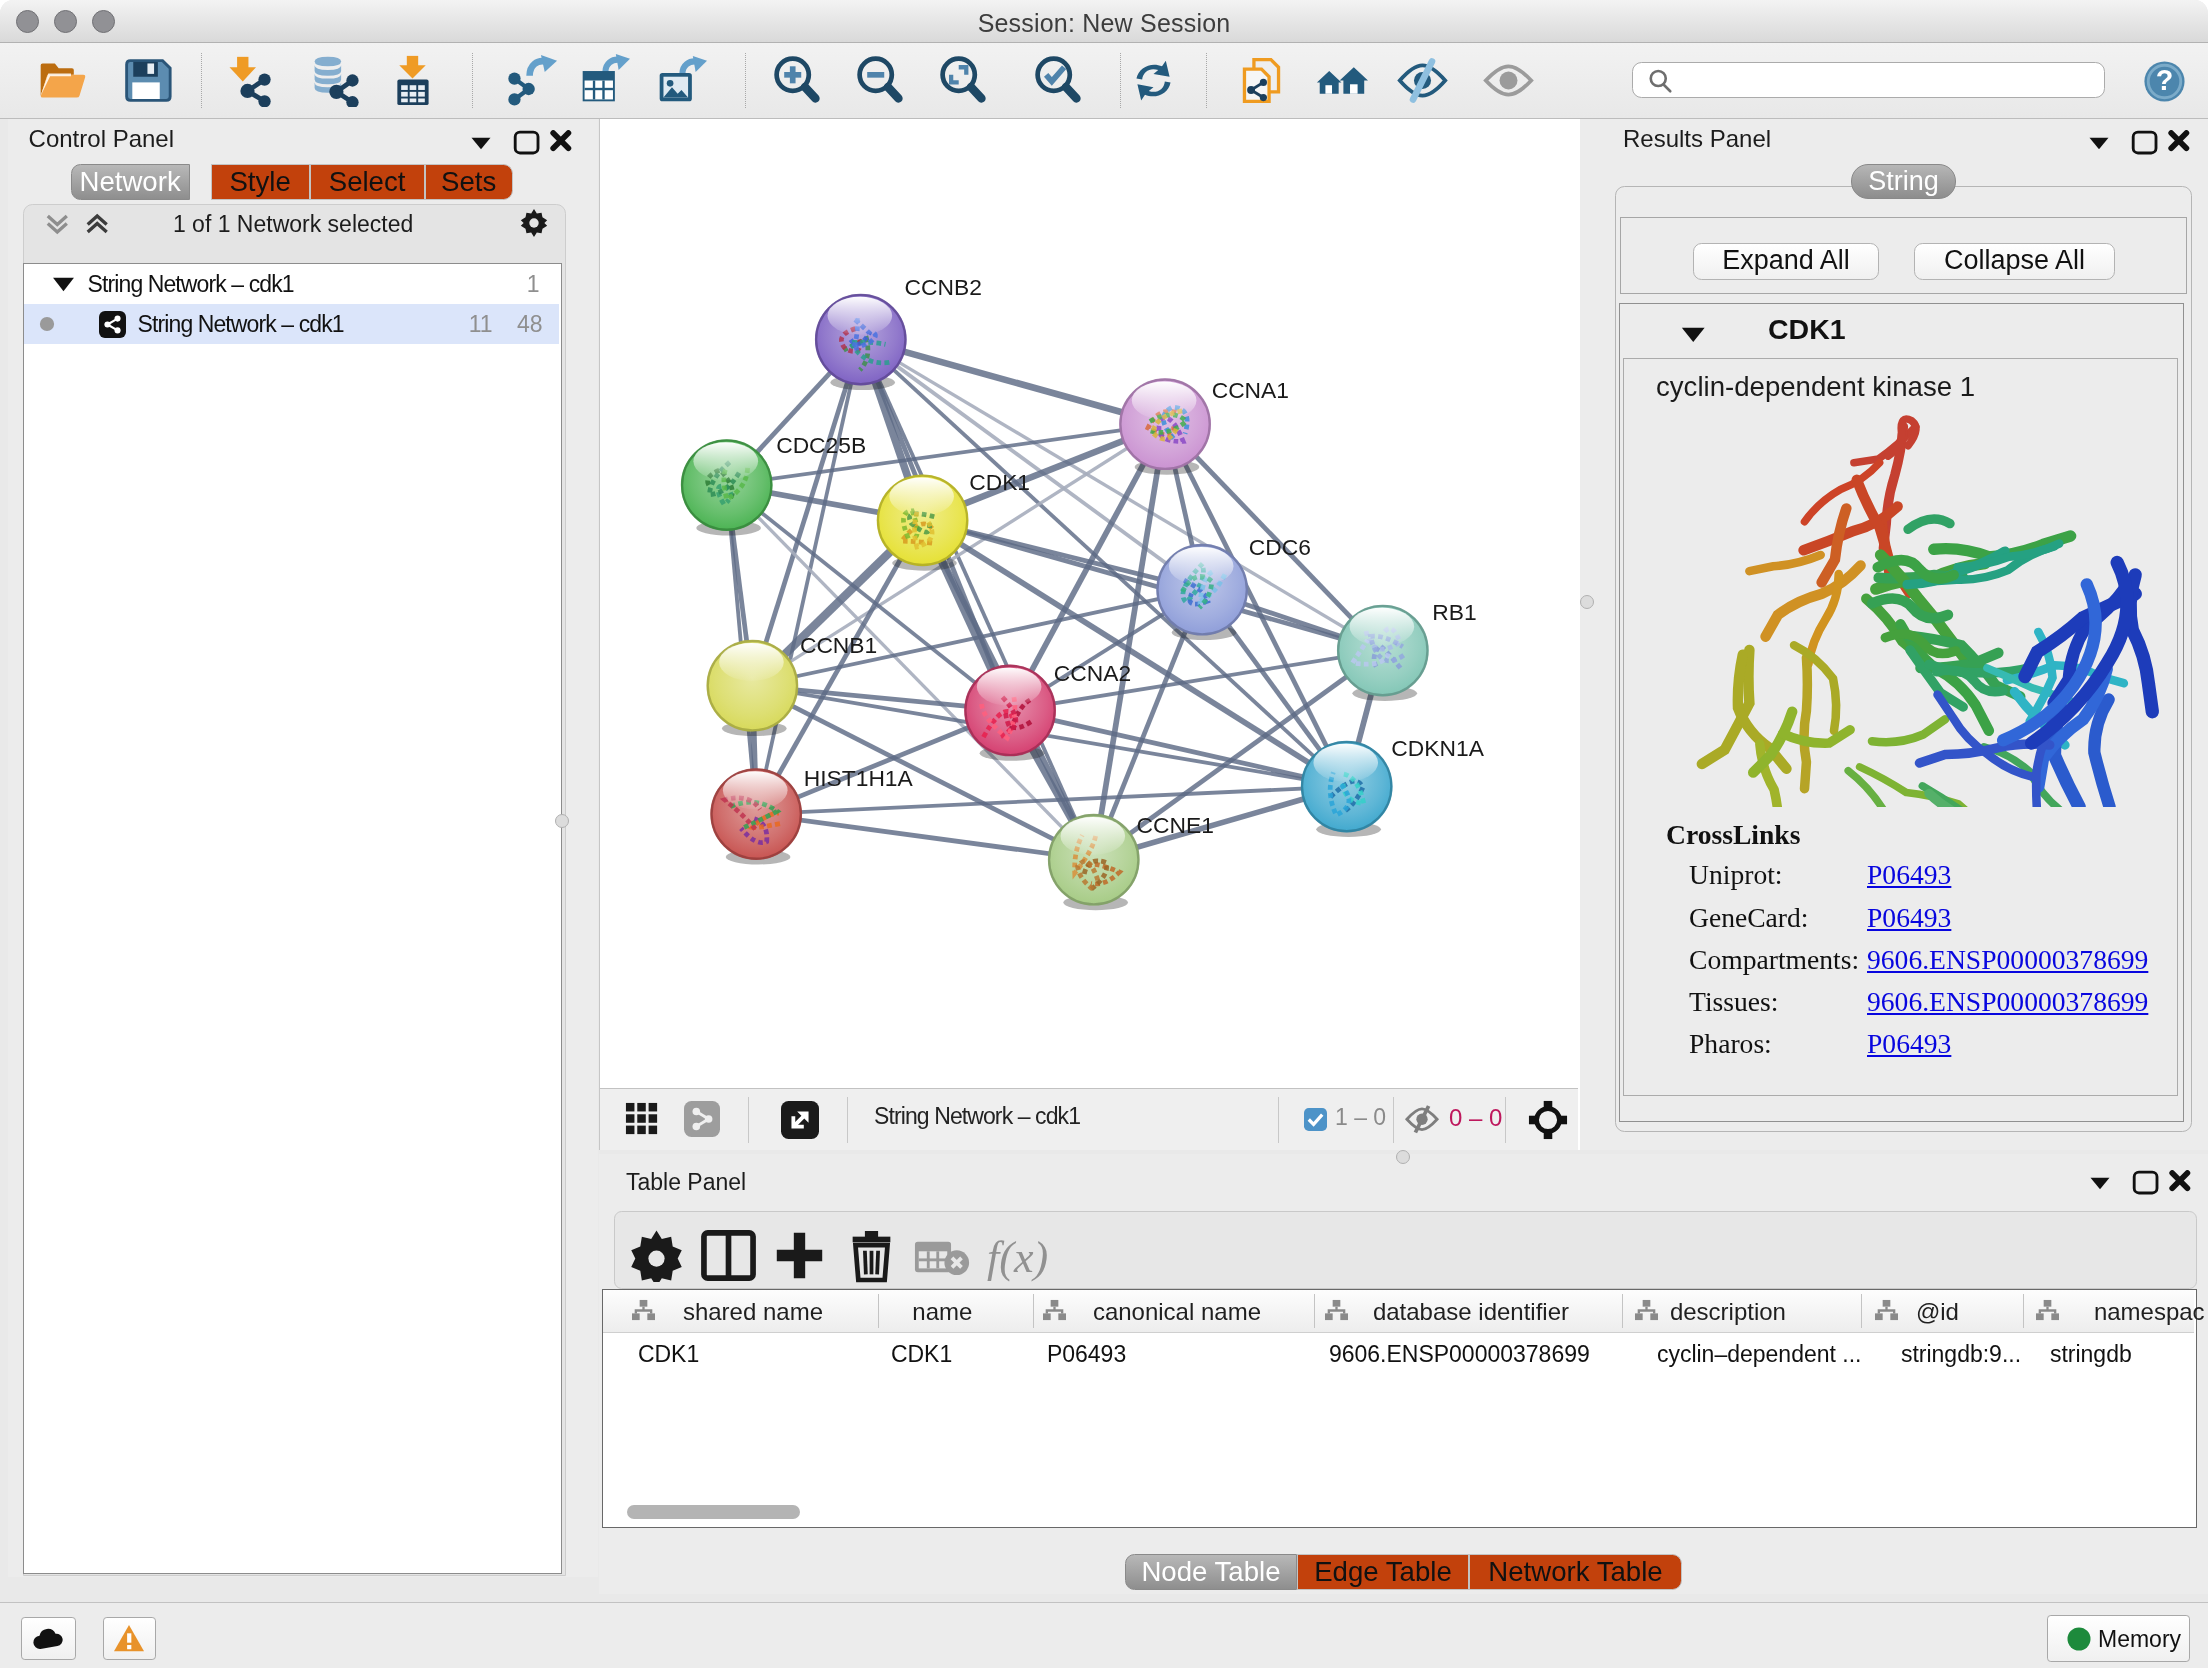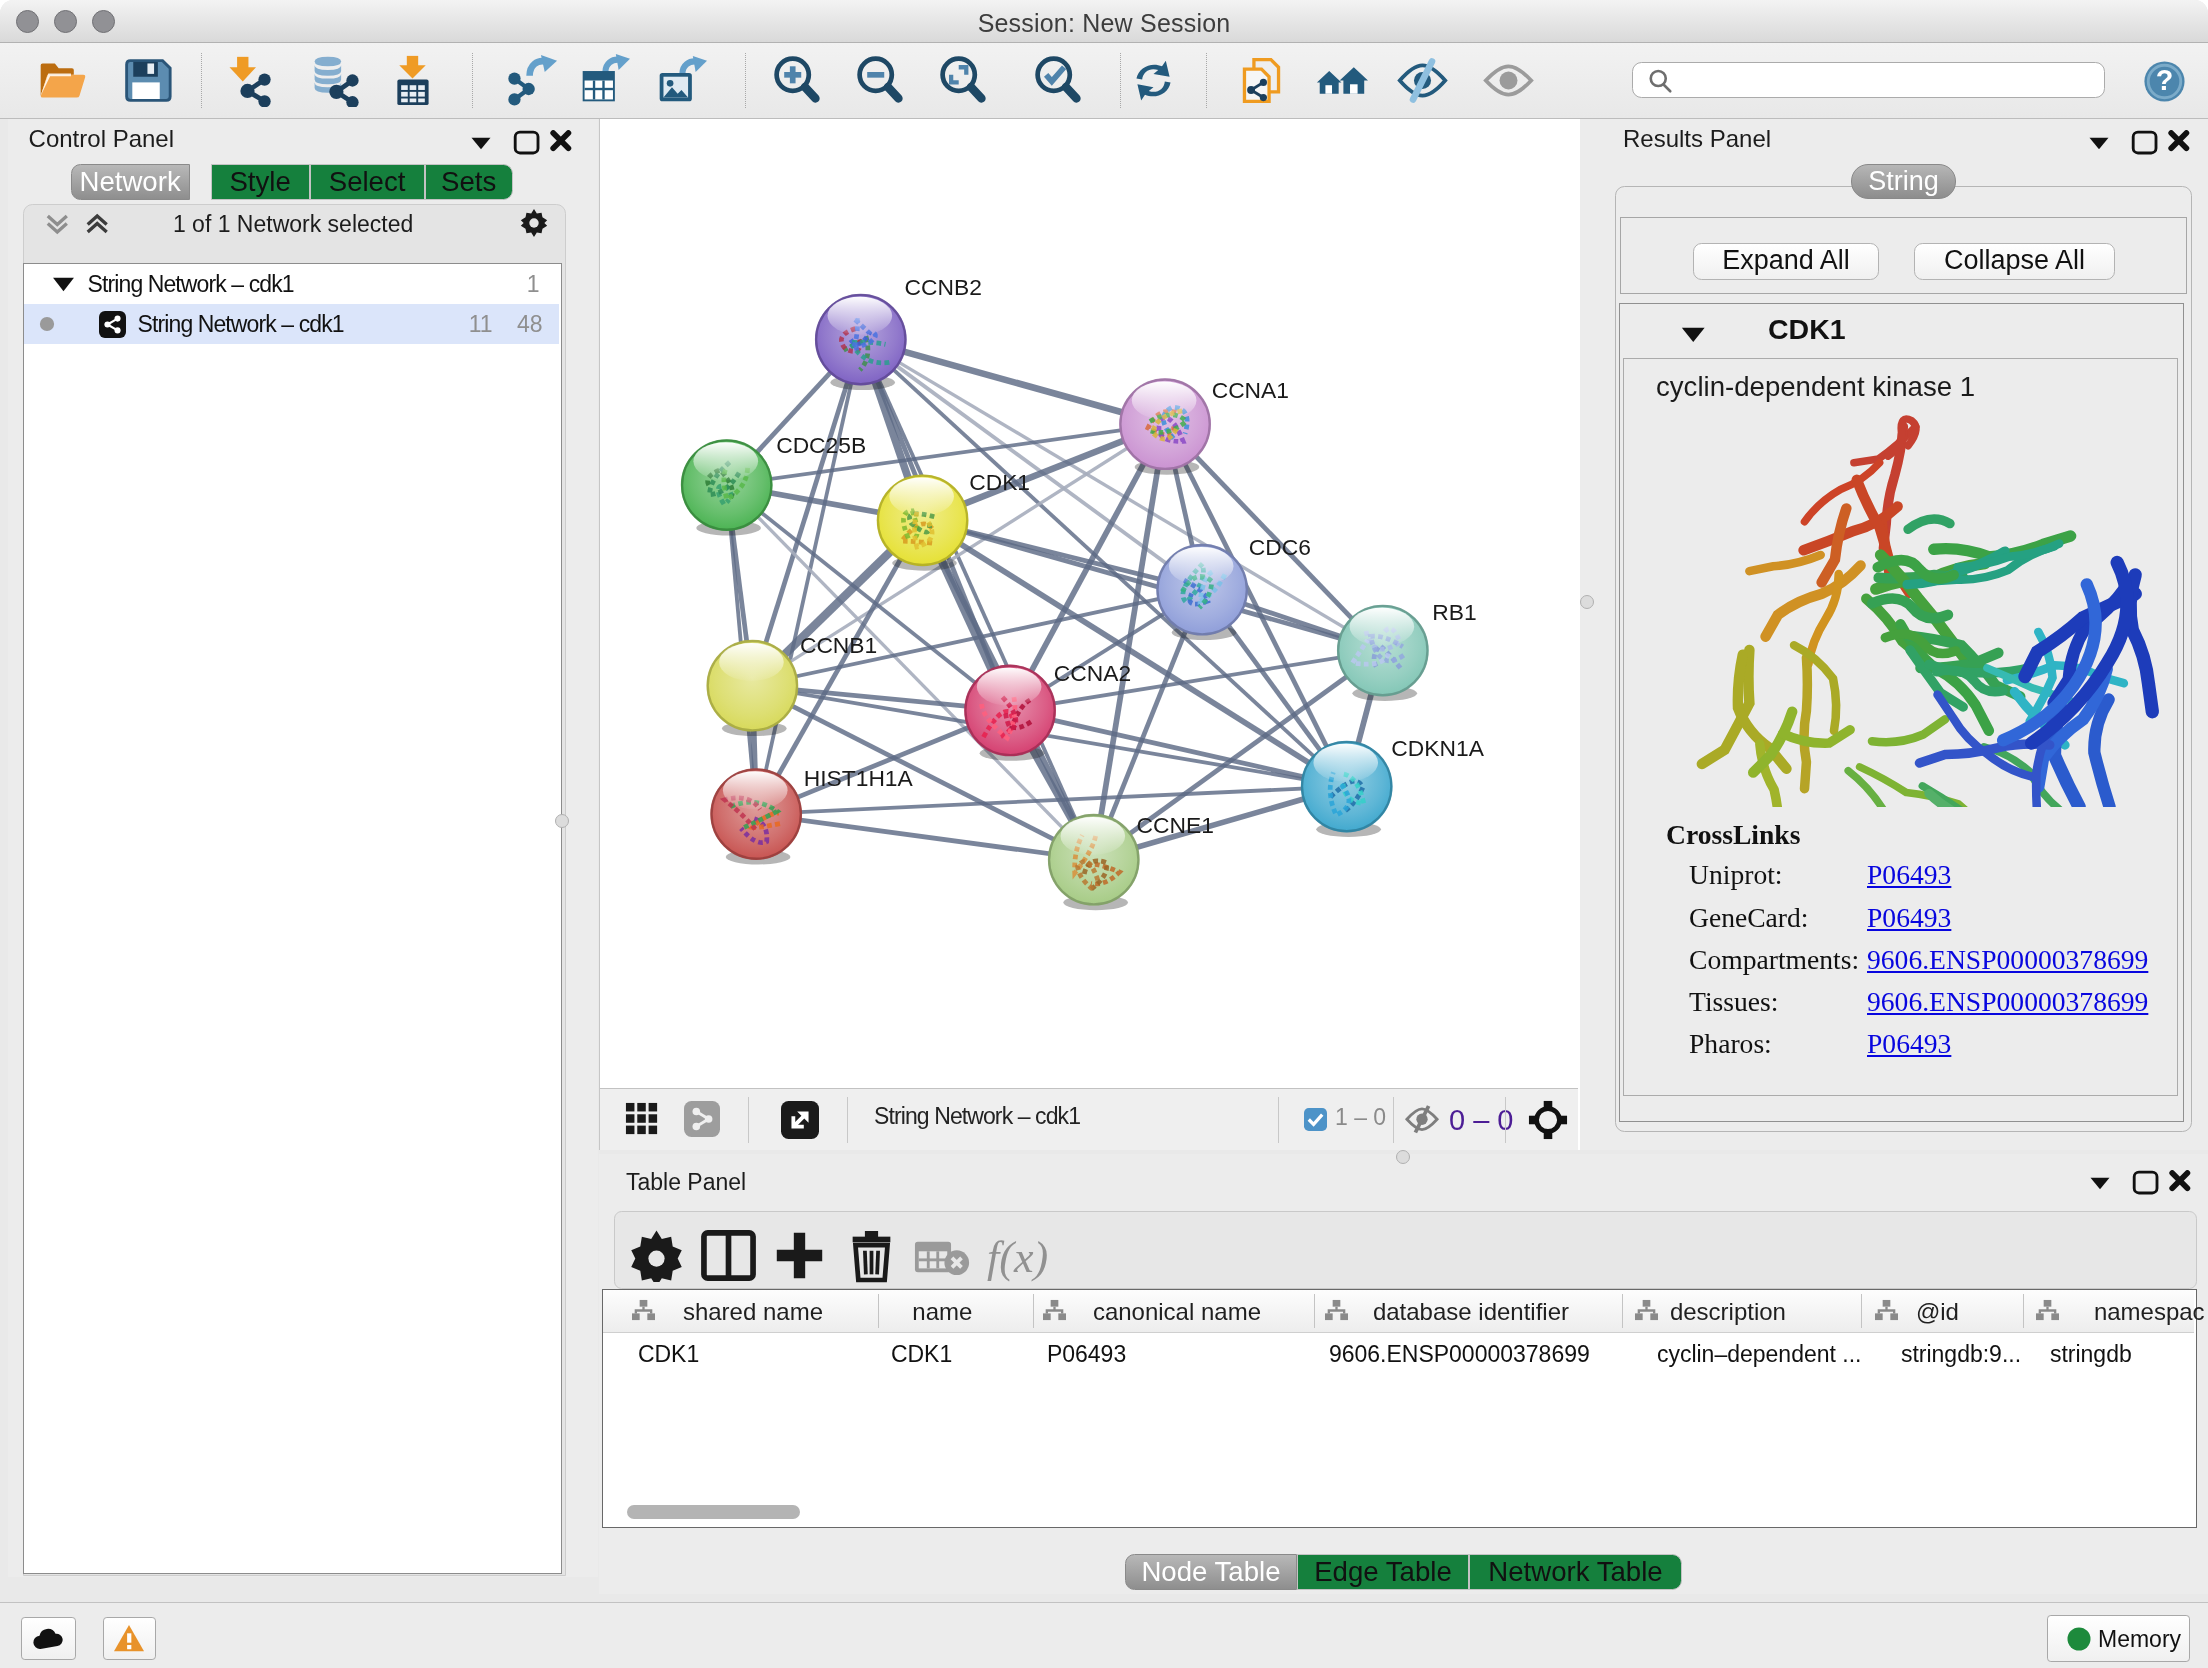--- a/index.html
+++ b/index.html
@@ -14,21 +14,21 @@
   
   #toolbar{left:0;top:43px;width:2208px;height:75px;background:linear-gradient(#f2f2f2,#e8e8e8);
     border-bottom:1px solid #bcbcbc;}
   .tsep{top:9.5px;width:0px;height:55px;border-left:1.9px dotted #a8a8a8;}
   .ticon{top:10.5px;width:53px;height:53px;}
   #searchbox{left:1632px;top:19px;width:473px;height:36px;background:#fff;border:1.9px solid #ababab;border-radius:9.5px;box-sizing:border-box;}
   
   .ptitle{font-size:24px;color:#1c1c1c;}
   
   #cpanel{left:7.6px;top:119px;width:590px;height:1458px;background:#ececec;}
-  .tab{position:absolute;top:0;height:36px;background:#15803d;border:1px solid #c3c3c3;box-sizing:border-box;
+  .tab{position:absolute;top:0;height:36px;background:#c2410c;border:1px solid #c3c3c3;box-sizing:border-box;
        font-size:27.6px;color:#111;text-align:center;line-height:34px;}
   .tabsel{background:linear-gradient(#b8b8b8,#8e8e8e);color:#fff;border:1px solid #8a8a8a;}
   
   #netpanel{left:599px;top:119px;width:980px;height:1031px;background:#fff;border-left:1px solid #c6c6c6;border-right:1px solid #c6c6c6;}
   #respanel{left:1580px;top:119px;width:629px;height:1031px;background:#ececec;}
   #tablepanel{left:599px;top:1154px;width:1609px;height:440px;background:#ececec;}
   #statusbar{left:0;top:1602px;width:2208px;height:67px;background:#ececec;border-top:1px solid #c2c2c2;}
   .hdr{font-size:24px;color:#1f1f1f;}
   .cell{font-size:23px;color:#111;}
   .treeic{top:8.6px;width:25px;height:23px;}
@@ -537,21 +537,21 @@
           <rect width="24" height="24" rx="5" fill="#4d93c8"></rect>
           <path d="M5 12 l5 5 9-10" fill="none" stroke="#fff" stroke-width="3.4"></path>
         </svg>
   <div class="abs" style="left:735px;top:15px;font-size:23px;color:#8a8a8a;">1 – 0</div>
   <div class="abs" style="left:793px;top:7.6px;height:46px;border-left:1px solid #c8c8c8;"></div>
   <svg class="abs" style="left:805px;top:16px" width="34" height="28.5" viewBox="0 0 36 30">
           <path d="M2 15 Q12 4 18 4 Q24 4 34 15 Q24 26 18 26 Q12 26 2 15z" fill="none" stroke="#7e7e7e" stroke-width="3"></path>
           <circle cx="18" cy="15" r="6" fill="#7e7e7e"></circle>
           <line x1="25" y1="1" x2="11" y2="29" stroke="#7e7e7e" stroke-width="4"></line>
         </svg>
-  <div class="abs" style="left:849px;top:15px;font-size:29px;color:#4c1d95;">0 – 0</div>
+  <div class="abs" style="left:849px;top:15px;font-size:24px;color:#be185d;">0 – 0</div>
   <div class="abs" style="left:905px;top:7.6px;height:46px;border-left:1px solid #c8c8c8;"></div>
   <svg class="abs" style="left:928px;top:10.5px" width="40" height="40" viewBox="0 0 42 42">
           <circle cx="21" cy="21" r="12" fill="none" stroke="#111" stroke-width="5"></circle>
           <g stroke="#111" stroke-width="9">
             <line x1="21" y1="1" x2="21" y2="10"></line>
             <line x1="21" y1="32" x2="21" y2="41"></line>
             <line x1="1" y1="21" x2="10" y2="21"></line>
             <line x1="32" y1="21" x2="41" y2="21"></line>
           </g>
         </svg>

